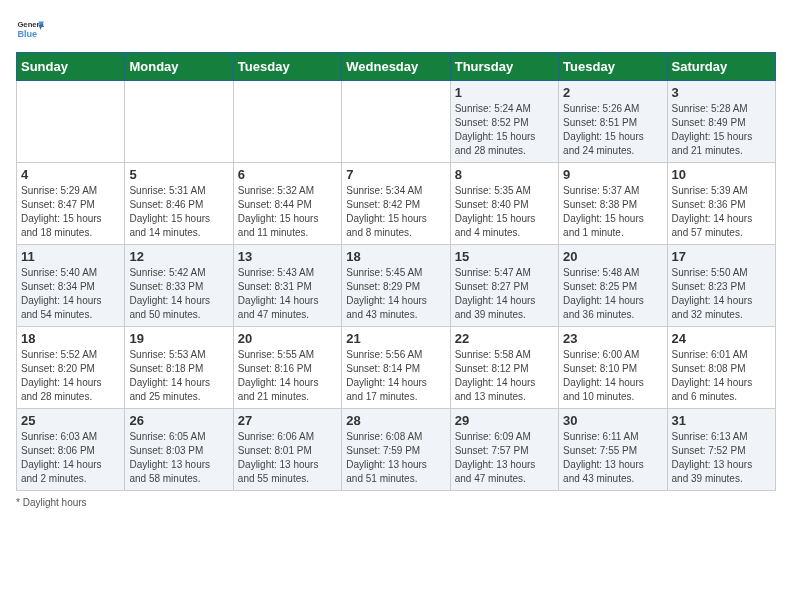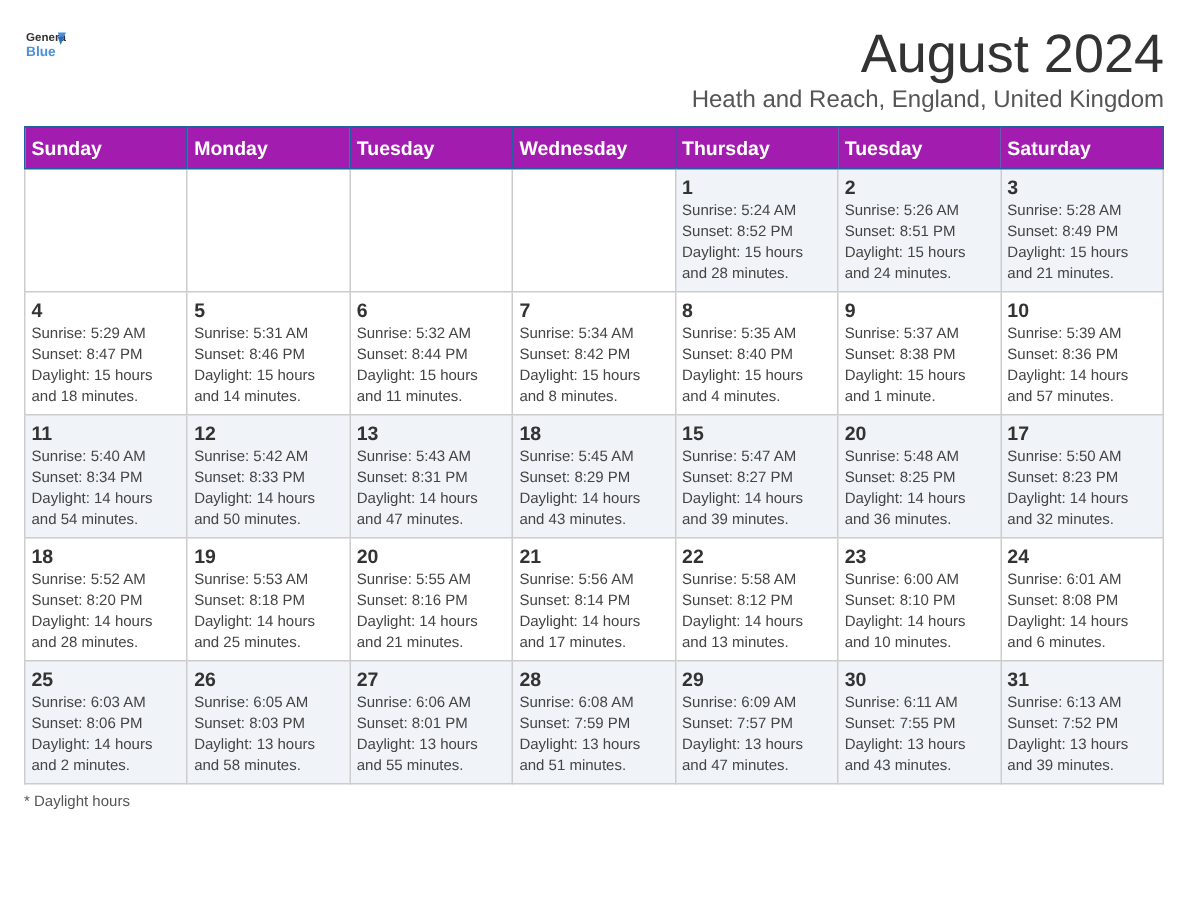--- a/index.html
+++ b/index.html
@@ -38,21 +38,21 @@
       font-size: 16px;
       color: #555;
       margin-top: 2px;
     }
     .calendar {
       width: 100%;
       border-collapse: collapse;
       table-layout: fixed;
     }
     .calendar thead tr th {
-      background-color: #a21caf;
+      background-color: #15803d;
       color: #fff;
       font-size: 13px;
       font-weight: bold;
       padding: 6px 4px;
       text-align: left;
       border: 1px solid #2060a0;
     }
     .calendar tbody tr td {
       border: 1px solid #ccc;
       vertical-align: top;
@@ -93,24 +93,20 @@
 <body>
 
 <div class="header-area">
   <div class="logo">
     <svg class="logo-icon" viewBox="0 0 40 40" xmlns="http://www.w3.org/2000/svg">
       <text x="2" y="16" font-size="11" font-weight="bold" fill="#333">General</text>
       <text x="2" y="30" font-size="13" font-weight="bold" fill="#4a90d9">Blue</text>
       <polygon points="32,8 40,8 36,16" fill="#4a90d9"></polygon>
       <polygon points="32,12 38,12 35,20" fill="#2f6eb5"></polygon>
     </svg>
-  </div>
-  <div class="title-area">
-    <div class="main-title">August 2024</div>
-    <div class="sub-title">Heath and Reach, England, United Kingdom</div>
   </div>
 </div>
 
 <table class="calendar">
   <thead>
     <tr>
       <th>Sunday</th>
       <th>Monday</th>
       <th>Tuesday</th>
       <th>Wednesday</th>

